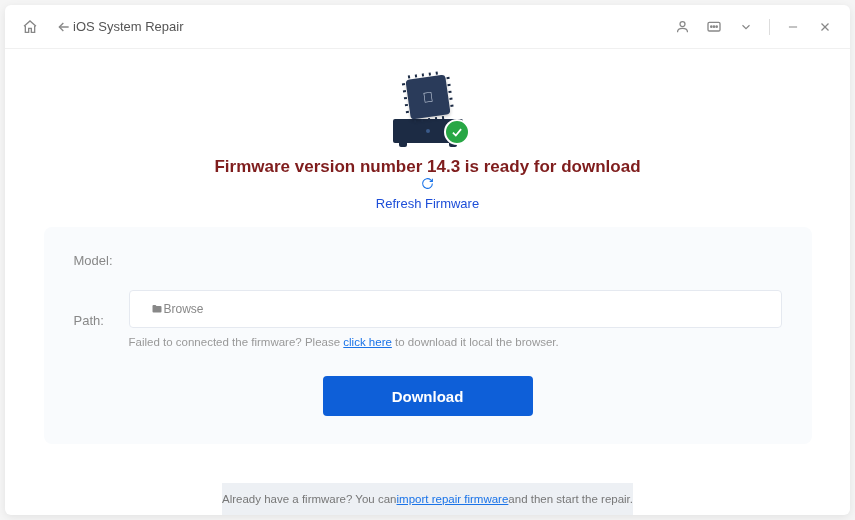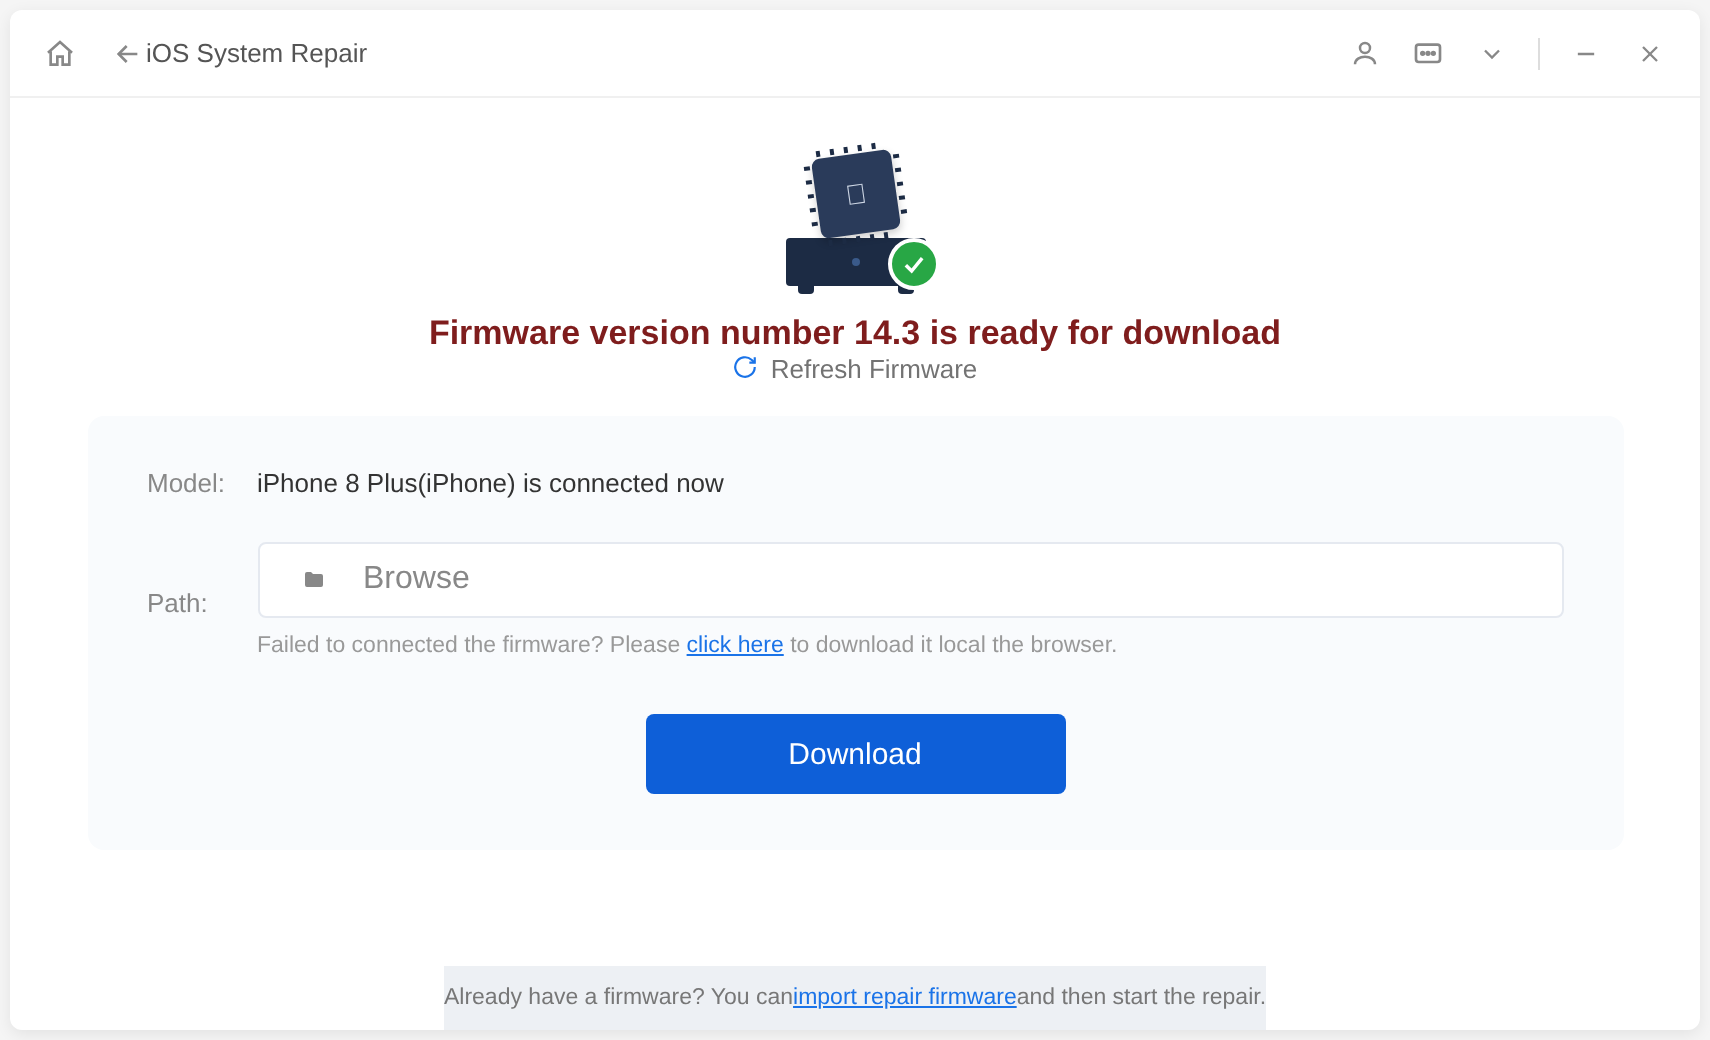--- a/index.html
+++ b/index.html
@@ -42,38 +42,38 @@
   .pin.r1 { right: 0; top: 7px; height: 2px; width: 3px; }
   .pin.r2 { right: 0; top: 14px; height: 2px; width: 3px; }
   .pin.r3 { right: 0; top: 21px; height: 2px; width: 3px; }
   .pin.r4 { right: 0; top: 28px; height: 2px; width: 3px; }
   .pin.r5 { right: 0; top: 35px; height: 2px; width: 3px; }
   .apple { color: #cfd8e6; font-size: 14px; }
   .check-badge { position: absolute; bottom: -2px; right: -2px; width: 26px; height: 26px; background: #28a745; border: 2px solid #fff; border-radius: 50%; display: flex; align-items: center; justify-content: center; }
   .check-badge svg { width: 14px; height: 14px; }
 
   .headline { font-size: 17px; font-weight: 700; color: #7f1d1d; margin-bottom: 0; }
-  .refresh-link { display: flex; gap: 6px; color: #737373; font-size: 13px; cursor: pointer; margin-bottom: 16px; }
+  .refresh-link { display: flex; align-items: center; gap: 6px; color: #1d4ed8; font-size: 13px; cursor: pointer; margin-bottom: 16px; flex-direction: column; }
   .refresh-link svg { width: 13px; height: 13px; }
 
   .panel { width: 768px; background: #f9fbfd; border-radius: 8px; padding: 26px 30px 8px 30px; text-align: left; }
   .row { display: flex; align-items: center; margin-bottom: 22px; }
   .row-label { width: 55px; font-size: 13px; color: #888; }
   .row-value { font-size: 13px; color: #333; }
 
   .path-row { display: flex; align-items: flex-end; }
   .path-field { flex: 1; display: flex; align-items: center; background: #fff; border: 1px solid #e5e9f0; border-radius: 4px; height: 38px; padding: 0 10px; }
   .path-input { flex: 1; border: none; outline: none; font-size: 13px; color: #333; background: transparent; }
-  .browse { display: flex; align-items: center; gap: 18px; color: #888; font-size: 16px; cursor: pointer; padding-left: 10px; }
+  .browse { display: flex; align-items: center; gap: 0; color: #888; font-size: 12px; cursor: pointer; padding-left: 10px; }
   .browse svg { width: 14px; height: 12px; }
 
   .hint { font-size: 11.5px; color: #999; padding-left: 55px; margin-top: 8px; }
   .hint a { color: #1a73e8; text-decoration: underline; cursor: pointer; }
 
-  .download-btn { display: block; margin: 28px auto 20px; width: 210px; height: 40px; background: #0e5fd8; color: #fff; border: none; border-radius: 4px; font-size: 15px; cursor: pointer; }
+  .download-btn { display: block; margin: 28px auto 20px; width: 210px; height: 40px; background: #0e5fd8; color: #fff; border: none; border-radius: 4px; font-size: 15px; cursor: pointer; font-weight: bold; }
 
   .footer-bar { background: #edf0f4; height: 32px; display: flex; align-items: center; justify-content: center; font-size: 11.5px; color: #777; margin-top: auto; }
   .footer-bar a { color: #1a73e8; text-decoration: underline; cursor: pointer; }
 </style>
 </head>
 <body>
 
 <div class="window">
 
   <div class="titlebar">
@@ -172,21 +172,20 @@
           <path d="M21 12a9 9 0 1 1-3-6.7L21 8"></path>
           <polyline points="21 3 21 8 16 8"></polyline>
         </svg>
       <span>Refresh Firmware</span>
     </div>
 
     <div class="panel">
 
       <div class="row">
         <div class="row-label">Model:</div>
-        <div class="row-value">iPhone 8 Plus(iPhone) is connected now</div>
       </div>
 
       <div class="row path-row" style="margin-bottom:6px;">
         <div class="row-label">Path:</div>
         <div class="path-field">
           <div class="browse">
             <svg viewBox="0 0 24 24" fill="currentColor">
                 <path d="M3 6a2 2 0 0 1 2-2h4l2 2h8a2 2 0 0 1 2 2v9a2 2 0 0 1-2 2H5a2 2 0 0 1-2-2V6z"></path>
               </svg>
             <span>Browse</span>

